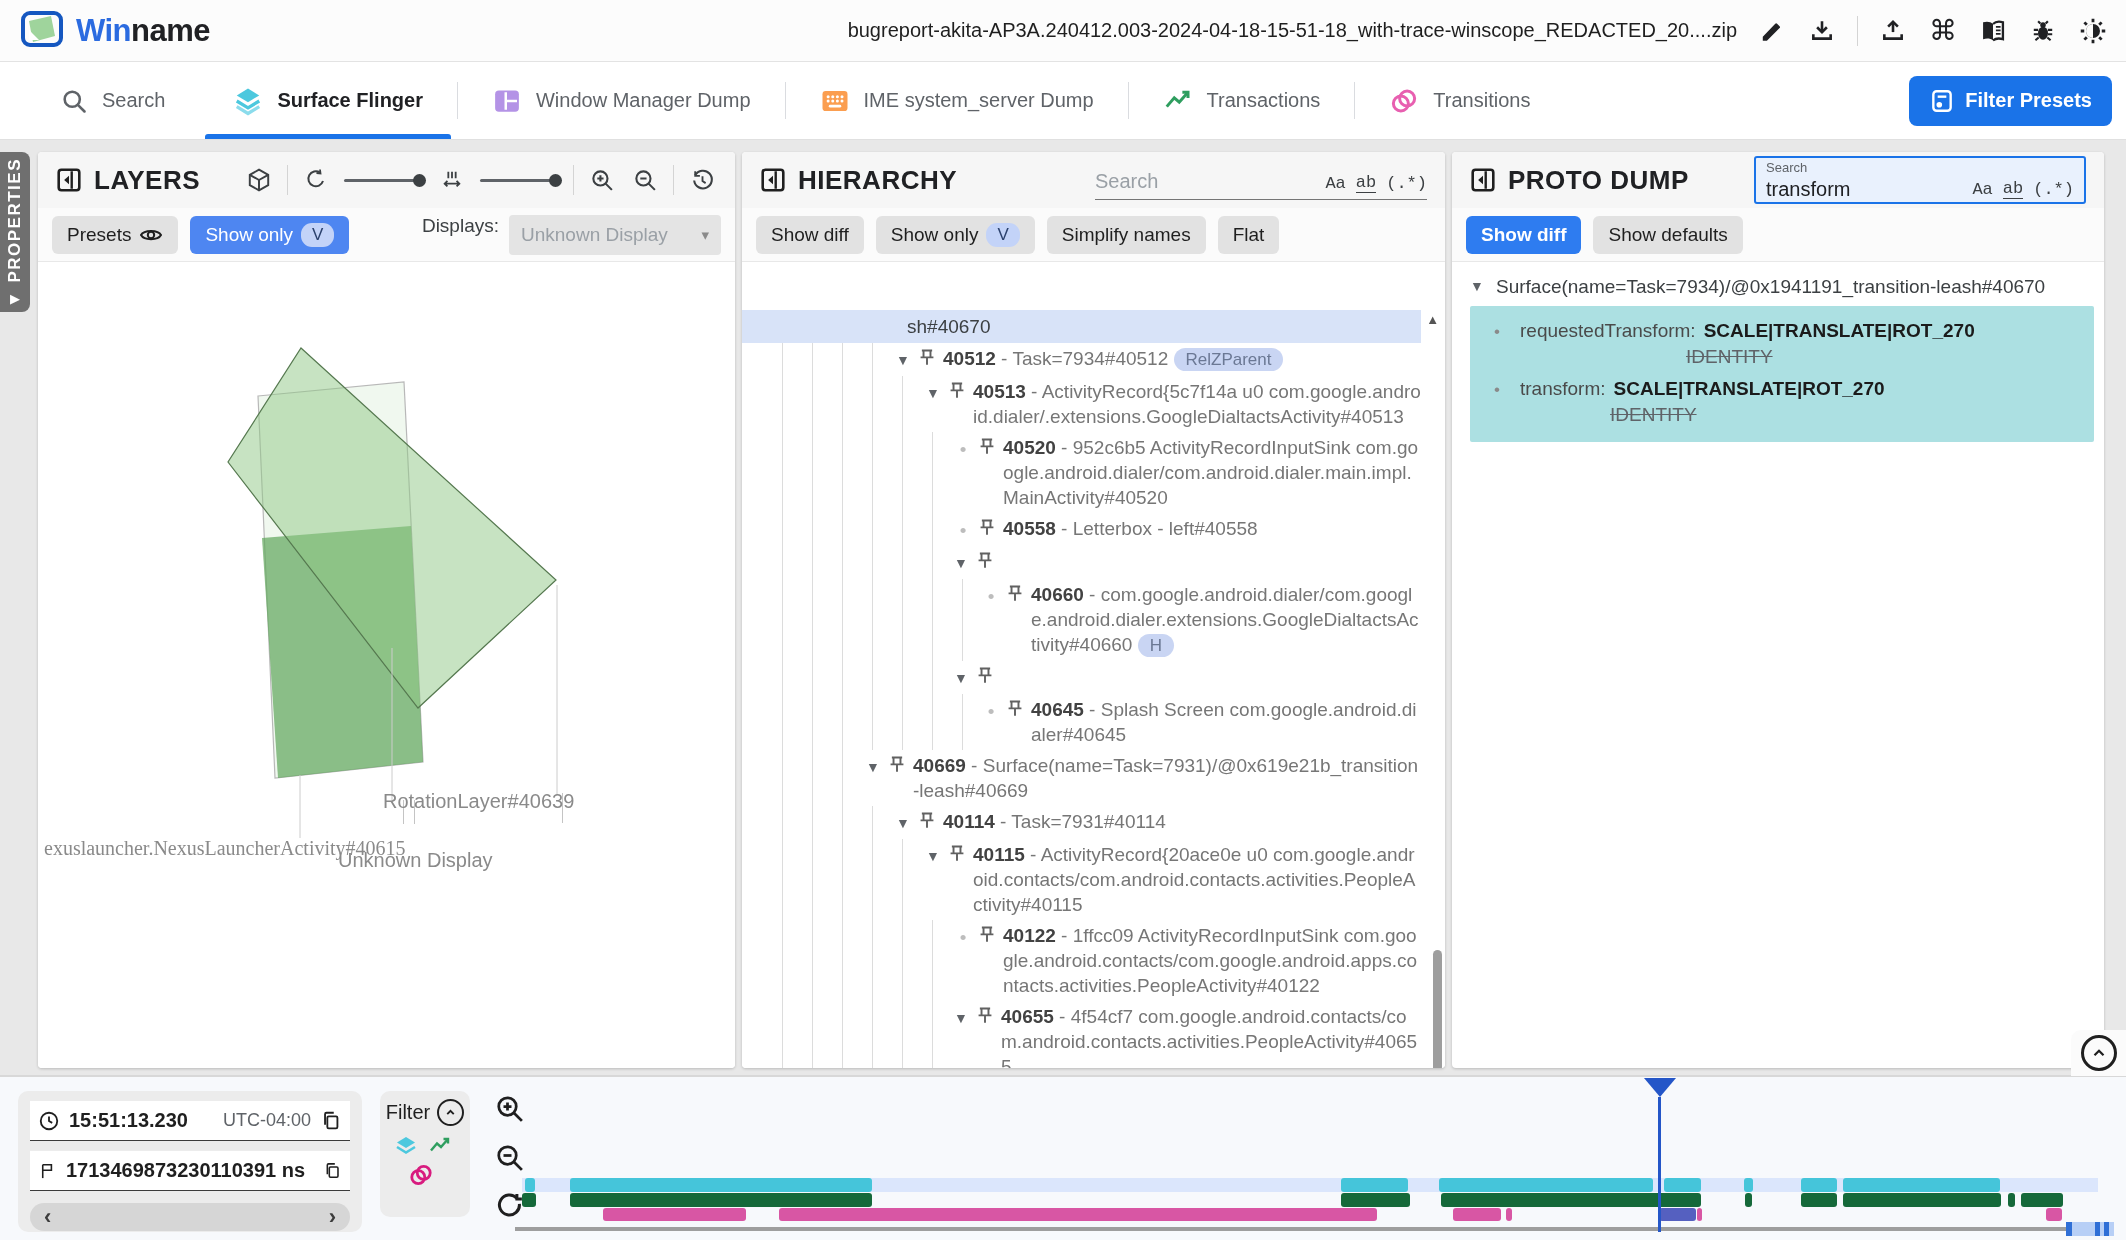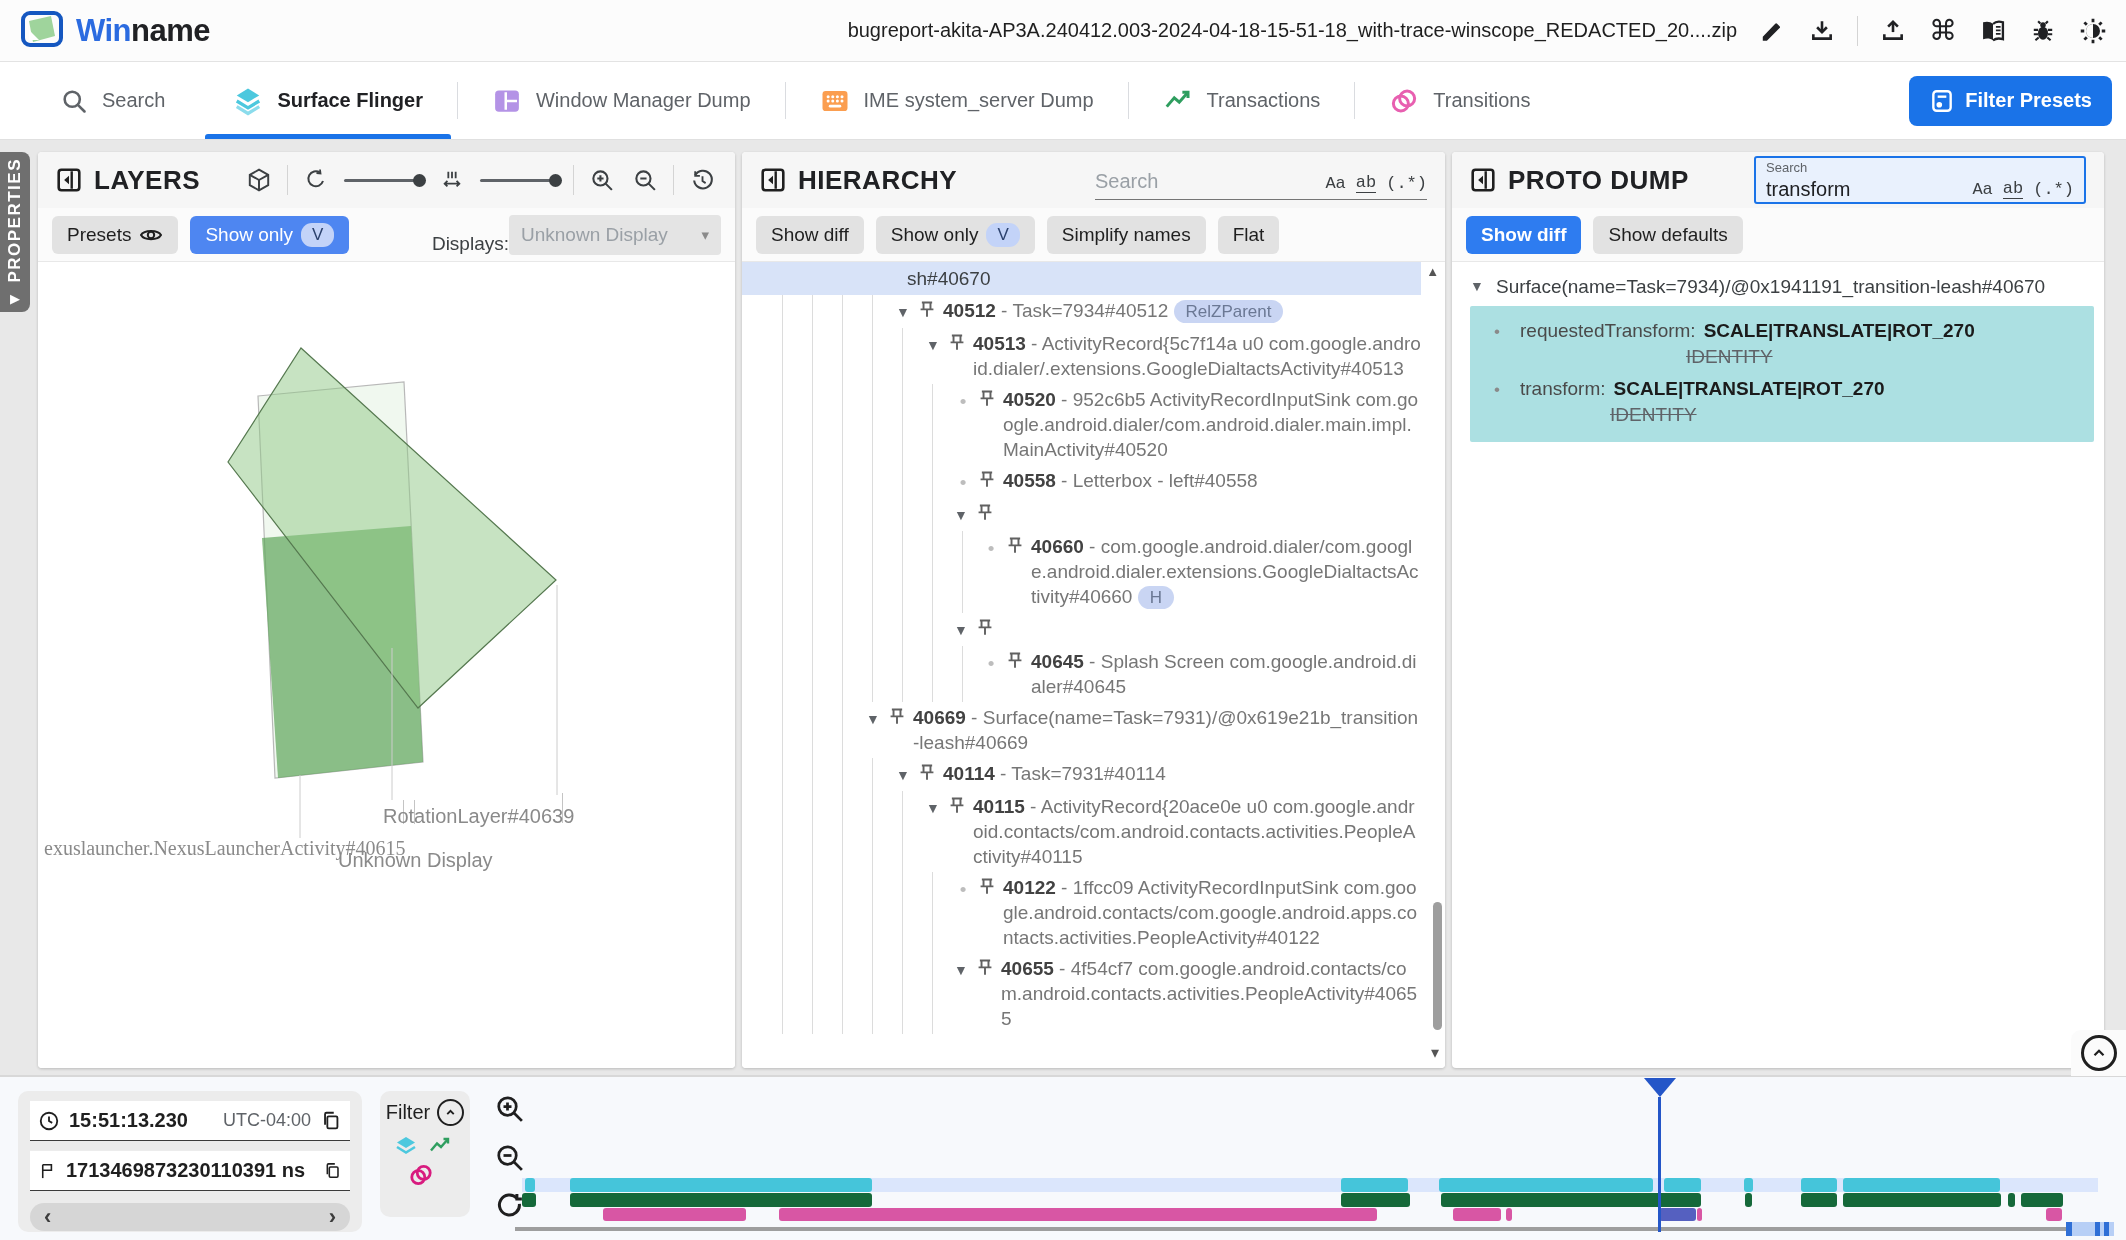--- a/index.html
+++ b/index.html
@@ -51,21 +51,21 @@
   .pcontrols { height:54px; background:#fbfbfb; border-bottom:1px solid #e8e8e8; display:flex;
     align-items:center; gap:12px; padding:0 14px; }
   .chip { background:#e2e2e2; border:none; border-radius:6px; height:38px; padding:0 15px; font-size:19px;
     color:#1f1f1f; display:flex; align-items:center; gap:8px; cursor:pointer; font-family:inherit; white-space:nowrap; }
   .chip.blue { background:#4e86f1; color:#fff; }
   .chip.blue2 { background:#2e7cf0; color:#fff; font-weight:bold; }
   .vbadge { background:#c3d3f8; color:#2c426e; border-radius:11px; padding:2px 11px; font-size:17px; }
   .toolbar { margin-left:auto; display:flex; align-items:center; gap:13px; }
   .slider { width:80px; height:3px; background:#5f6368; border-radius:2px; position:relative; }
   .slider .knob { position:absolute; right:-2px; top:-5px; width:13px; height:13px; border-radius:50%; background:#3c4043; }
-  .displays { margin-left:auto; display:flex; align-items:flex-end; }
+  .displays { margin-left:auto; display:flex; align-items:flex-start; gap:10px; }
   .displays .lbl { font-size:19px; color:#3c4043; }
   .dselect { width:212px; height:40px; background:#e4e4e4; border-radius:4px; display:flex; align-items:center;
     padding:0 12px; font-size:19px; color:#9aa0a6; cursor:default; }
   .dselect .car { margin-left:auto; color:#8a8a8a; font-size:15px; }
 
   
   .search-line { margin-left:auto; width:332px; border-bottom:1px solid #757575; height:40px;
     display:flex; align-items:flex-end; padding-bottom:6px; gap:10px; }
   .search-line .ph { font-size:20px; color:#9aa0a6; flex:1; }
   .sopts { display:flex; gap:10px; align-items:center; font-size:17px; color:#3c4043;font-family:Liberation Mono, monospace; }
@@ -74,21 +74,21 @@
     border-radius:3px; position:relative; padding:18px 10px 0 10px; display:flex; align-items:center; gap:10px; }
   .search-box .slabel { position:absolute; top:2px; left:10px; font-size:13px; color:#5f6368; }
   .search-box .sval { font-size:20px; color:#202124; flex:1; }
 
   
   .scene { position:relative; width:697px; height:806px; background:#fff; }
   .scene-label { position:absolute; font-size:20px; color:#8a8a8a; white-space:nowrap; }
   .tick { position:absolute; width:1px; background:#c4c4c4; }
 
   
-  .tree { position:relative; width:703px; height:806px; overflow:hidden; background:#fff; padding-right:24px; }
+  .tree { position:relative; width:703px; height:806px; overflow:hidden; background:#fff; padding-right:24px;margin-top:48px; }
   .trow { position:relative; display:flex; align-items:flex-start; padding-top:3px; padding-bottom:3px;
     font-size:19px; line-height:25px; color:#767676; cursor:pointer; }
   .trow .guide { position:absolute; top:0; bottom:0; width:1px; background:#dcdcdc; }
   .trow .arr { width:26px; flex:none; color:#5f6368; font-size:14px; text-align:center; padding-top:2px; }
   .trow .arr.dot { color:#bdbdbd; font-size:19px; }
   .trow .pin { flex:none; margin:3px 7px 0 2px; }
   .trow .ttext { flex:1; min-width:0; word-break:break-all; }
   .trow .ttext b { color:#424242; }
   .tchip { background:#c9d5f3; color:#6b7894; border-radius:12px; padding:2px 12px; font-size:17px; white-space:nowrap; }
   .trow.selected { background:#d8e3f8; color:#3c4043; padding-top:4px; padding-bottom:4px; }
@@ -370,21 +370,21 @@
       <polygon points="220,134 366,120 385,500 237,516" fill="rgba(170,215,165,0.18)" stroke="#b8b8b8" stroke-width="1.2"></polygon>
       <polygon points="224,276 373,264 385,500 240,516" fill="rgba(98,168,94,0.72)"></polygon>
       <polygon points="263,86 518,318 380,446 190,200" fill="rgba(144,200,134,0.5)" stroke="#55784f" stroke-width="1.2"></polygon>
       <line x1="354" y1="386" x2="354" y2="538" stroke="#cccccc" stroke-width="1"></line>
       <line x1="262" y1="513" x2="262" y2="576" stroke="#cccccc" stroke-width="1"></line>
       <line x1="519" y1="323" x2="519" y2="533" stroke="#cccccc" stroke-width="1"></line>
     </svg>
     <span class="tick" style="left:365px; top:538px; height:24px;"></span>
     <span class="tick" style="left:376px; top:538px; height:24px;"></span>
     <span class="tick" style="left:524px; top:531px; height:30px;"></span>
-    <span class="scene-label" style="left:345px; top:543px;">RotationLayer#40639</span>
+    <span class="scene-label" style="left:345px; top:528px;">RotationLayer#40639</span>
     <span class="scene-label" style="left:6px; top:575px;font-family:Liberation Serif, serif;">exuslauncher.NexusLauncherActivity#40615</span>
     <span class="scene-label" style="left:300px; top:587px;">Unknown Display</span>
   </div>
 </div>
 
 <div class="panel" id="hierarchy-panel">
   <div class="phead">
     <svg width="26" height="26" viewBox="0 0 24 24">
         <rect x="2.5" y="2.5" width="19" height="19" rx="2.5" stroke="#1f1f1f" stroke-width="2.4" fill="none"></rect>
         <path d="M12 8 L7.5 12 12 16Z" fill="#1f1f1f"></path>

